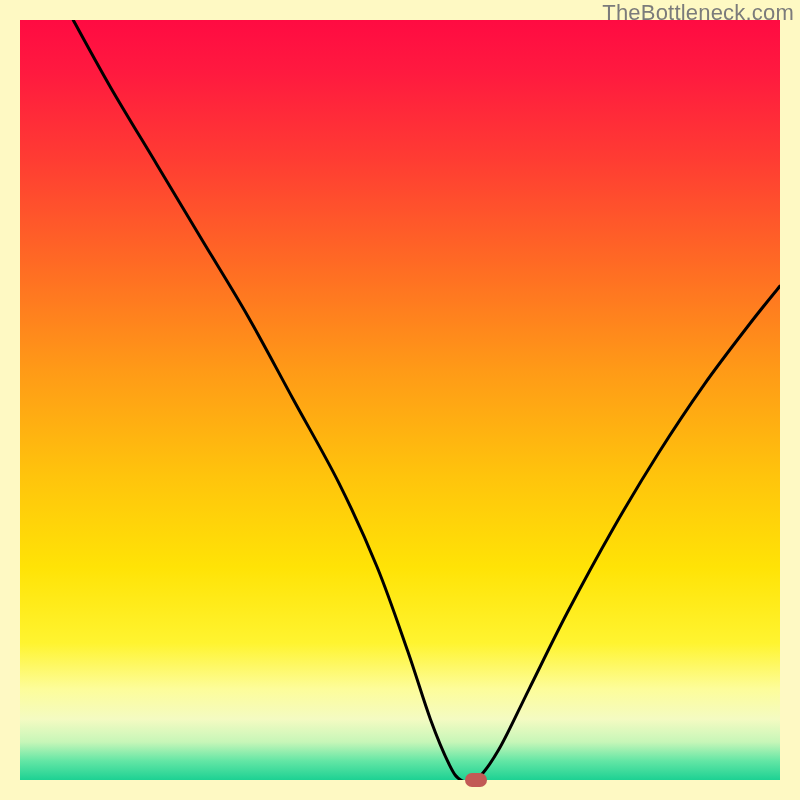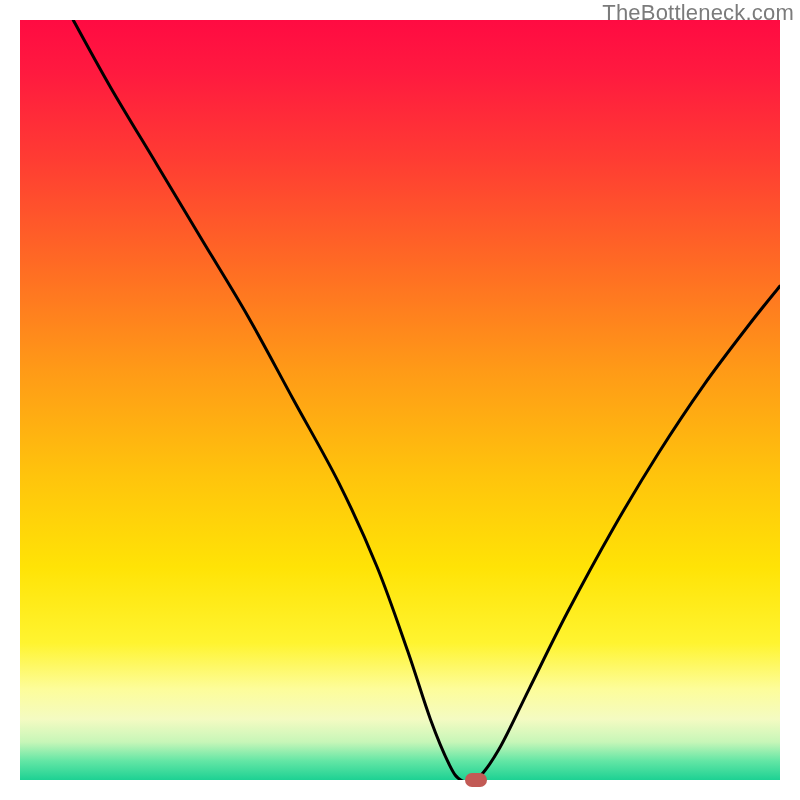--- a/index.html
+++ b/index.html
@@ -8,21 +8,21 @@
     width: 800px;
     height: 800px;
     background: #000;
     overflow: hidden;
     font-family: Arial, Helvetica, sans-serif;
   }
   .frame {
     position: relative;
     width: 800px;
     height: 800px;
-    background: #ffffff;
+    background: #fef9c3;
   }
   .plot {
     position: absolute;
     left: 20px;
     top: 20px;
     width: 760px;
     height: 760px;
     background: linear-gradient(to bottom,
       #ff0b42 0%,
       #ff1a3f 7%,

